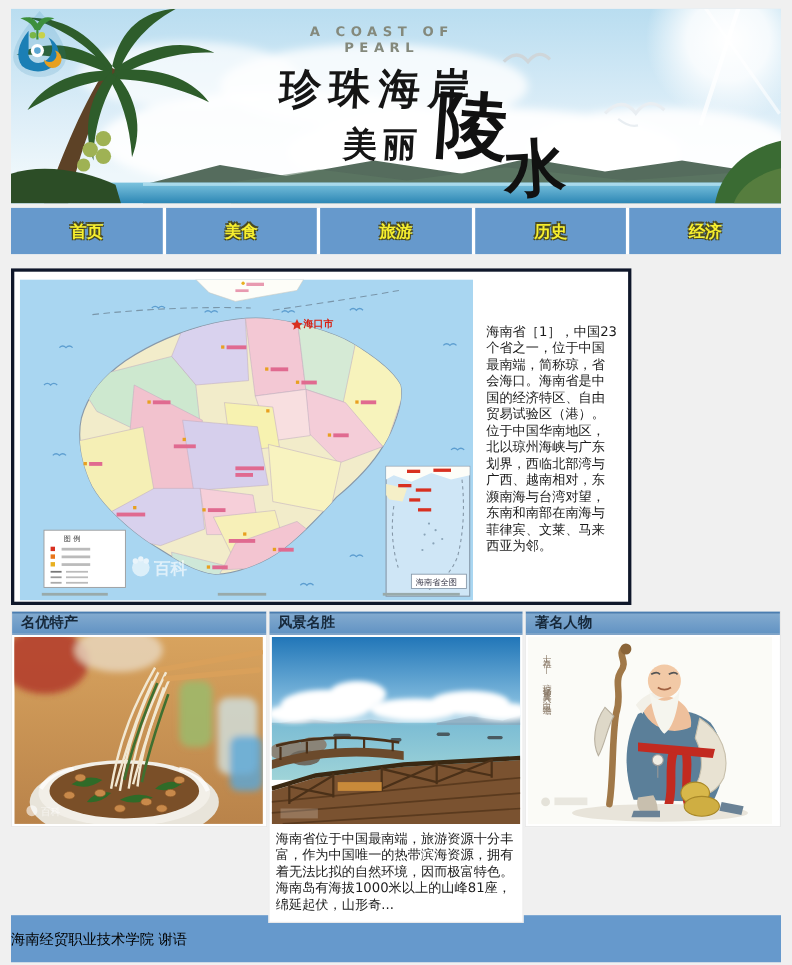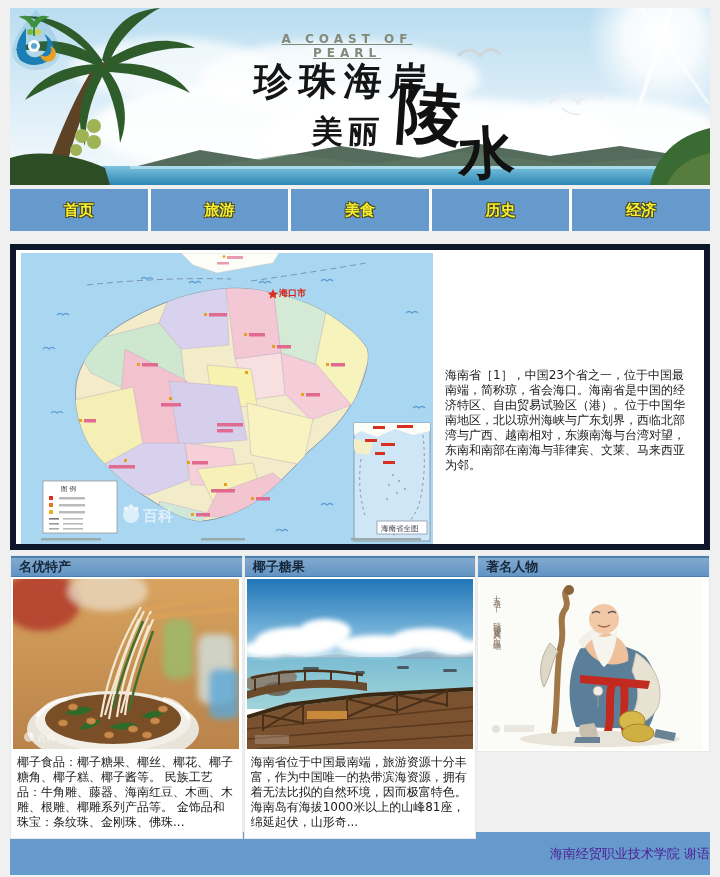--- a/index.html
+++ b/index.html
@@ -11,23 +11,23 @@
   }
   .page { width: 700px; margin: 8px auto 0 auto; }
 
   
   .banner {
     position: relative; width: 700px; height: 177px;
     overflow: hidden; background: #cfe7f4;
   }
   .banner svg { position: absolute; left: 0; top: 0; }
   .banner-tagline {
-    position: absolute; left: 242px; top: 24px; width: 190px;
+    position: absolute; left: 242px; top: 14px; width: 190px;
     text-align: center; font-size: 12px; letter-spacing: 5px;
-    color: #84897c; font-weight: bold; text-decoration: underline;
+    color: #84897c; font-weight: bold;
   }
   .banner-title1 {
     position: absolute; left: 244px; top: 48px;
     font-size: 38px; font-weight: bold; color: #151515;
     letter-spacing: 7px; transform: skewX(-3deg);
   }
   .banner-title2-prefix {
     position: absolute; left: 302px; top: 103px;
     font-size: 31px; font-weight: bold; color: #151515; letter-spacing: 5px;
     transform: skewX(-3deg);
@@ -52,23 +52,23 @@
   .nav-item {
     flex: 1; background: #6699cc; display: flex;
     align-items: center; justify-content: center;
     font-size: 15px; font-weight: bold; color: #f7ef2e;
     text-shadow: 1px 1px 0 #4a4a22, -1px -1px 0 #4a4a22, 1px -1px 0 #4a4a22, -1px 1px 0 #4a4a22;
     cursor: pointer; text-decoration: none;
   }
 
   
   .main-box {
-    margin-top: 13px; width: 700px; height: 306px;
-    background: #ffffff; border: 6px solid #0f172a;
-    display: flex; overflow: hidden; align-items: center;
+    margin-top: 13px; width: 564px; height: 306px;
+    background: #ffffff; border: 3px solid #0f172a;
+    display: flex; overflow: hidden;
   }
   .map-wrap { width: 419px; padding: 7px 0 0 5px; }
   .intro {
     flex: 1; padding: 47px 10px 0 10px;
     font-size: 12px; line-height: 15px; color: #1a1a1a;
   }
   .intro p + p { margin-top: 14px; }
 
   
   .cards {
@@ -89,22 +89,22 @@
     writing-mode: vertical-rl; font-size: 8px; letter-spacing: 2px;
     color: #8a7a68;
   }
   .card-text {
     padding: 4px 6px 8px 6px; font-size: 12px; line-height: 15px; color: #1a1a1a;
   }
 
   
   .footer {
     width: 700px; height: 43px; background: #6699cc;
-    display: flex; align-items: center; justify-content: flex-end;
-    font-size: 13px; color: #4c1d95;
+    display: flex; align-items: center; justify-content: flex-start;
+    font-size: 13px; color: #000000;
   }
 </style>
 </head>
 <body>
 
 <div class="page">
 
   <div class="banner">
     <svg width="700" height="177" viewBox="0 0 700 177">
       <defs>
@@ -190,22 +190,22 @@
       <circle cx="24" cy="38" r="6" fill="#ffffff"></circle>
       <circle cx="24" cy="38" r="3" fill="#5aa6d2"></circle>
       <path d="M24,16 C22,10 17,8 12,9 C17,11 20,14 22,18 Z M24,16 C26,10 31,8 36,9 C31,11 28,14 26,18 Z M24,17 L24,28" stroke="#3d8f3d" stroke-width="2" fill="#3d8f3d"></path>
       <circle cx="20" cy="24" r="3" fill="#7ab648"></circle>
         <circle cx="28" cy="24" r="3" fill="#c8d24a"></circle>
     </svg>
   </div>
 
   <nav class="navbar">
     <a class="nav-item">首页</a>
+    <a class="nav-item">美食</a>
     <a class="nav-item">旅游</a>
-    <a class="nav-item">美食</a>
     <a class="nav-item">历史</a>
     <a class="nav-item">经济</a>
   </nav>
 
   <div class="main-box">
     <div class="map-wrap">
       <svg width="412" height="292" viewBox="0 0 412 292">
         <defs>
           <clipPath id="islandClip">
             <path d="M228,36 C250,38 285,48 302,58 C322,70 340,84 346,96 C350,112 338,140 330,152 C318,172 300,188 288,198 C272,216 252,236 238,246 C222,258 196,268 178,268 C158,266 138,252 122,242 C100,228 76,206 66,188 C56,168 52,144 56,126 C62,104 76,88 96,74 C120,58 150,46 176,40 C194,36 212,34 228,36 Z"></path>
@@ -431,25 +431,24 @@
             <ellipse cx="50" cy="144" rx="5" ry="3.4"></ellipse>
               <ellipse cx="134" cy="156" rx="5" ry="3.4"></ellipse>
           </g>
 
           <g opacity="0.6">
             <circle cx="16" cy="158" r="5" fill="#ffffff"></circle>
             <text x="24" y="162" font-size="9" fill="#ffffff">百科</text>
           </g>
         </svg>
       </div>
-      <div class="card-text">椰子食品：椰子糖果、椰丝、椰花、椰子糖角、椰子糕、椰子酱等。 民族工艺品：牛角雕、藤器、海南红豆、木画、木雕、根雕、椰雕系列产品等。 金饰品和珠宝：条纹珠、金刚珠、佛珠...</div>
     </div>
 
     <div class="card">
-      <div class="card-header">椰子糖果</div>
+      <div class="card-header">风景名胜</div>
       <div class="card-image">
         <svg width="226" height="170" viewBox="0 0 226 170">
           <defs>
             <linearGradient id="sky2" x1="0" y1="0" x2="0" y2="1">
               <stop offset="0" stop-color="#2176b8"></stop>
                 <stop offset="0.7" stop-color="#7db8dc"></stop>
               <stop offset="1" stop-color="#cde8f2"></stop>
             </linearGradient>
             <linearGradient id="sea2" x1="0" y1="0" x2="0" y2="1">
               <stop offset="0" stop-color="#7bbcd4"></stop>

